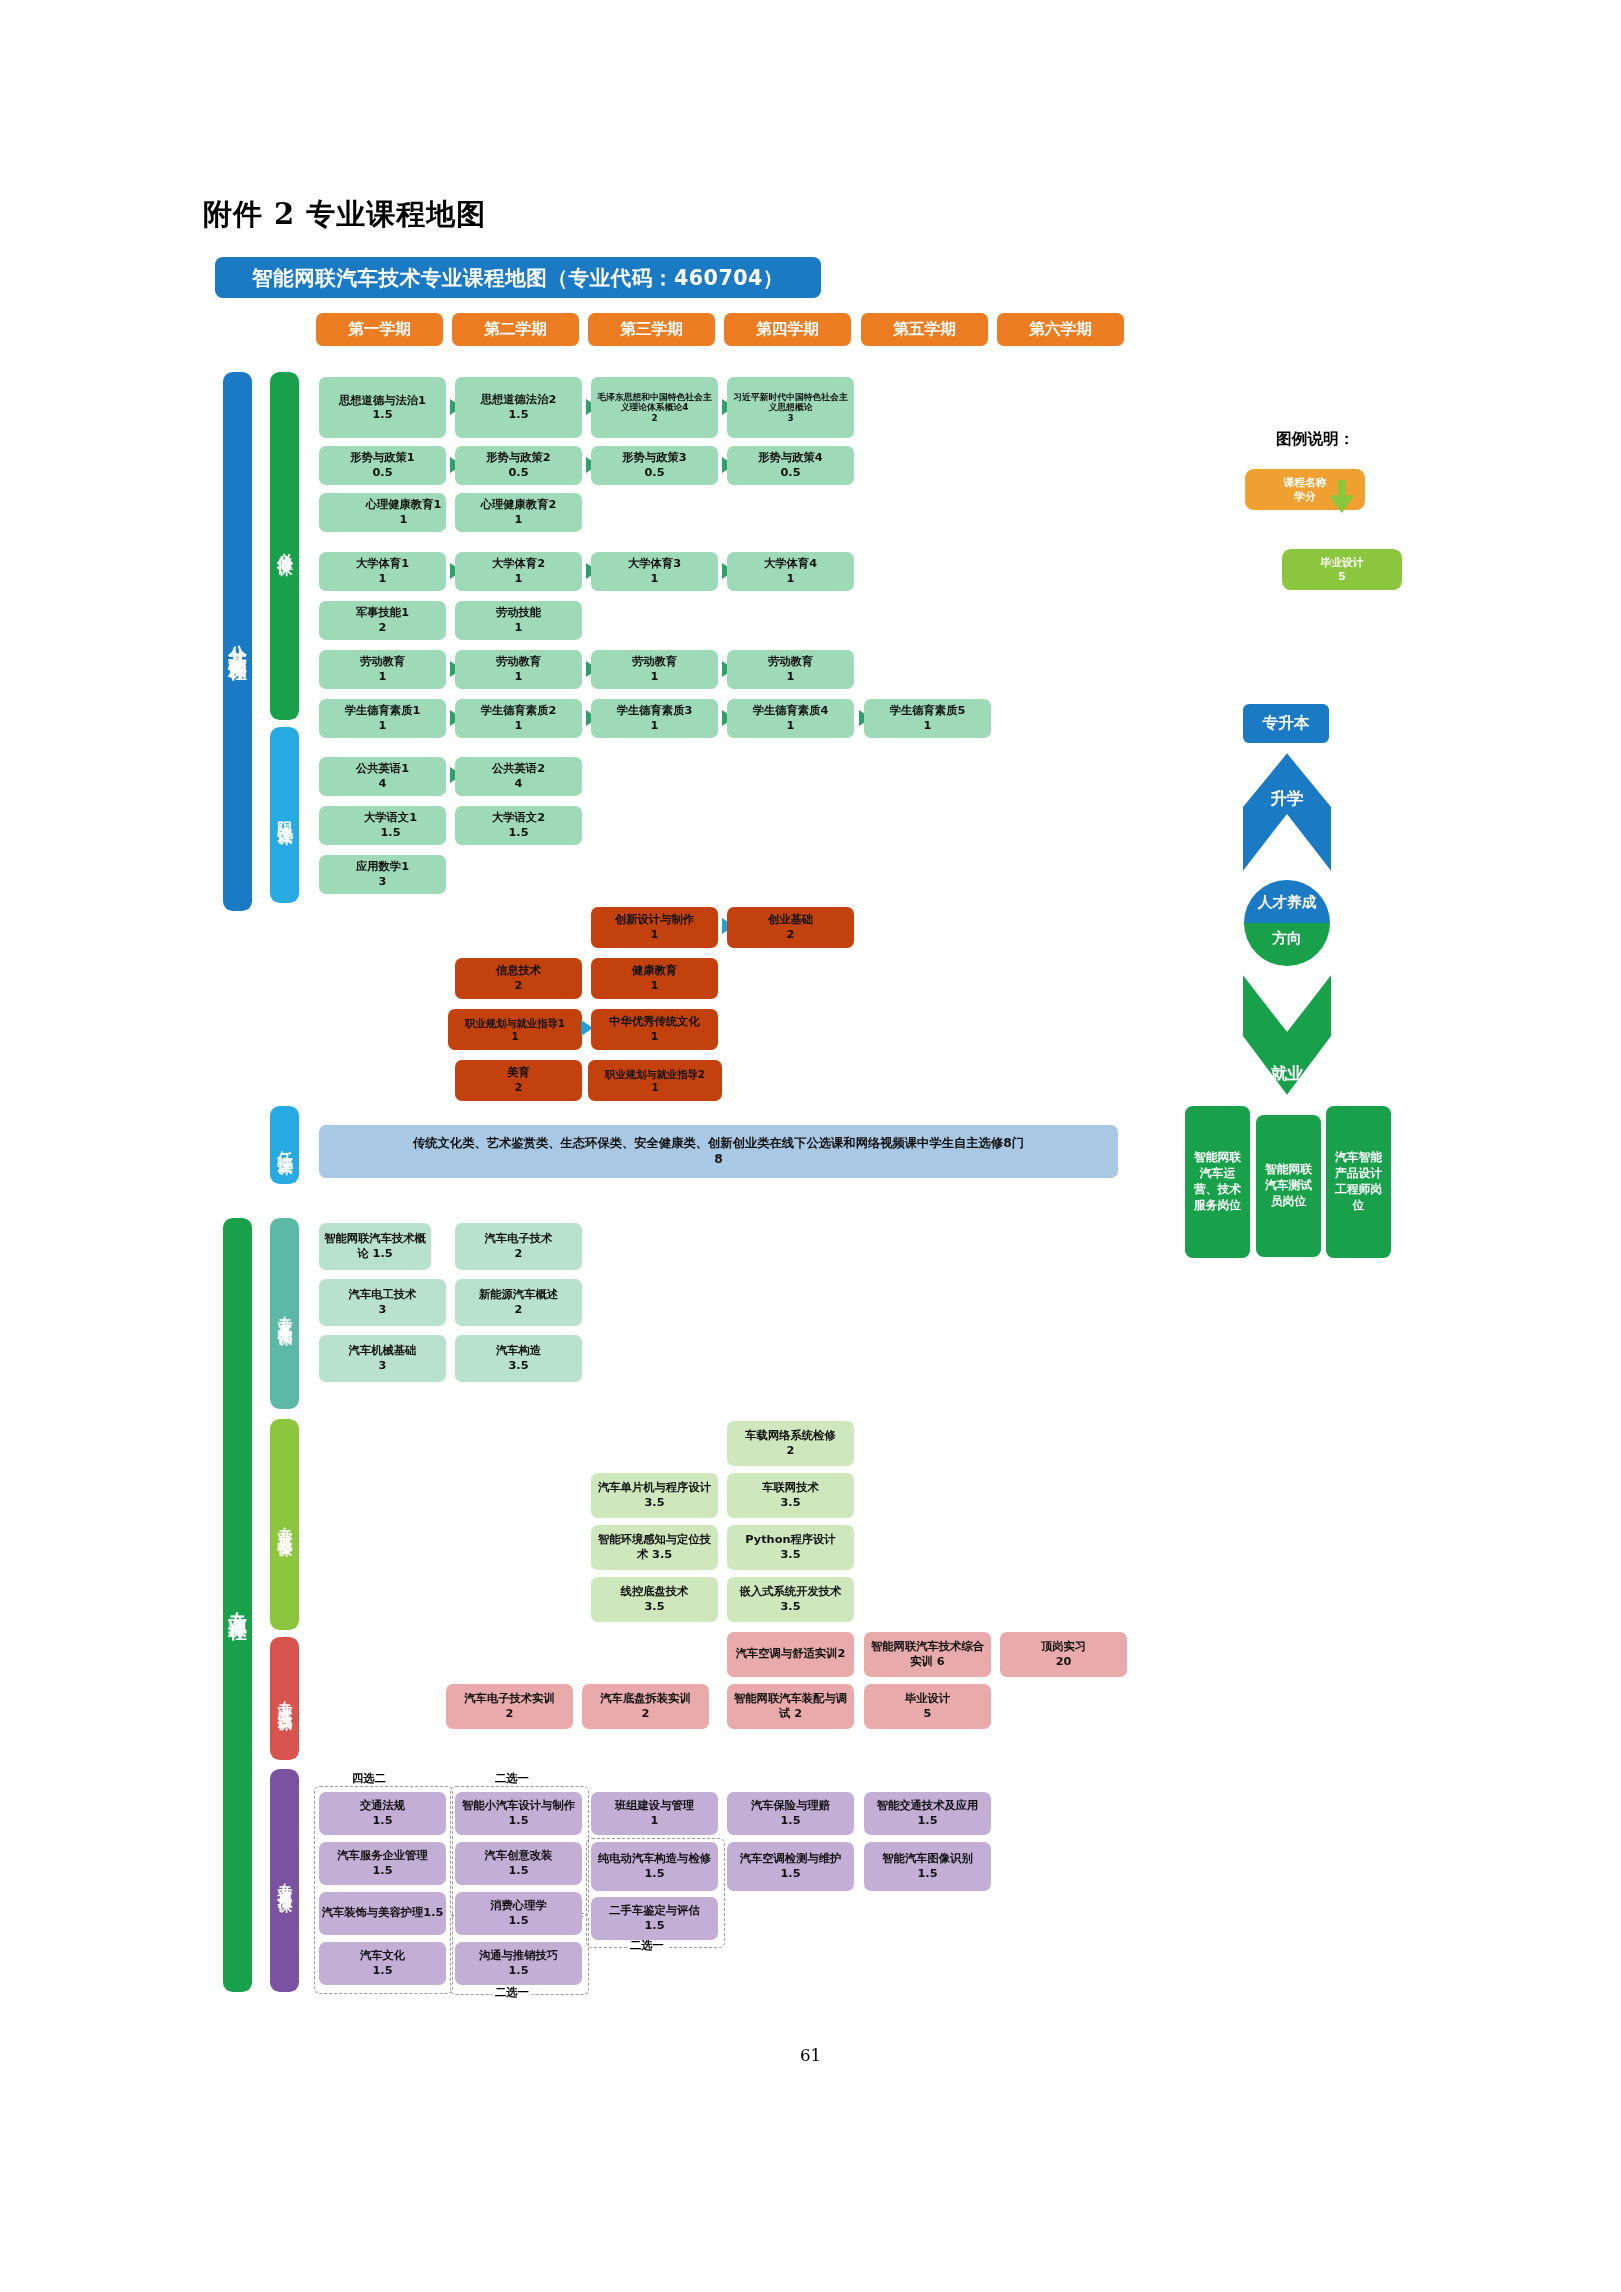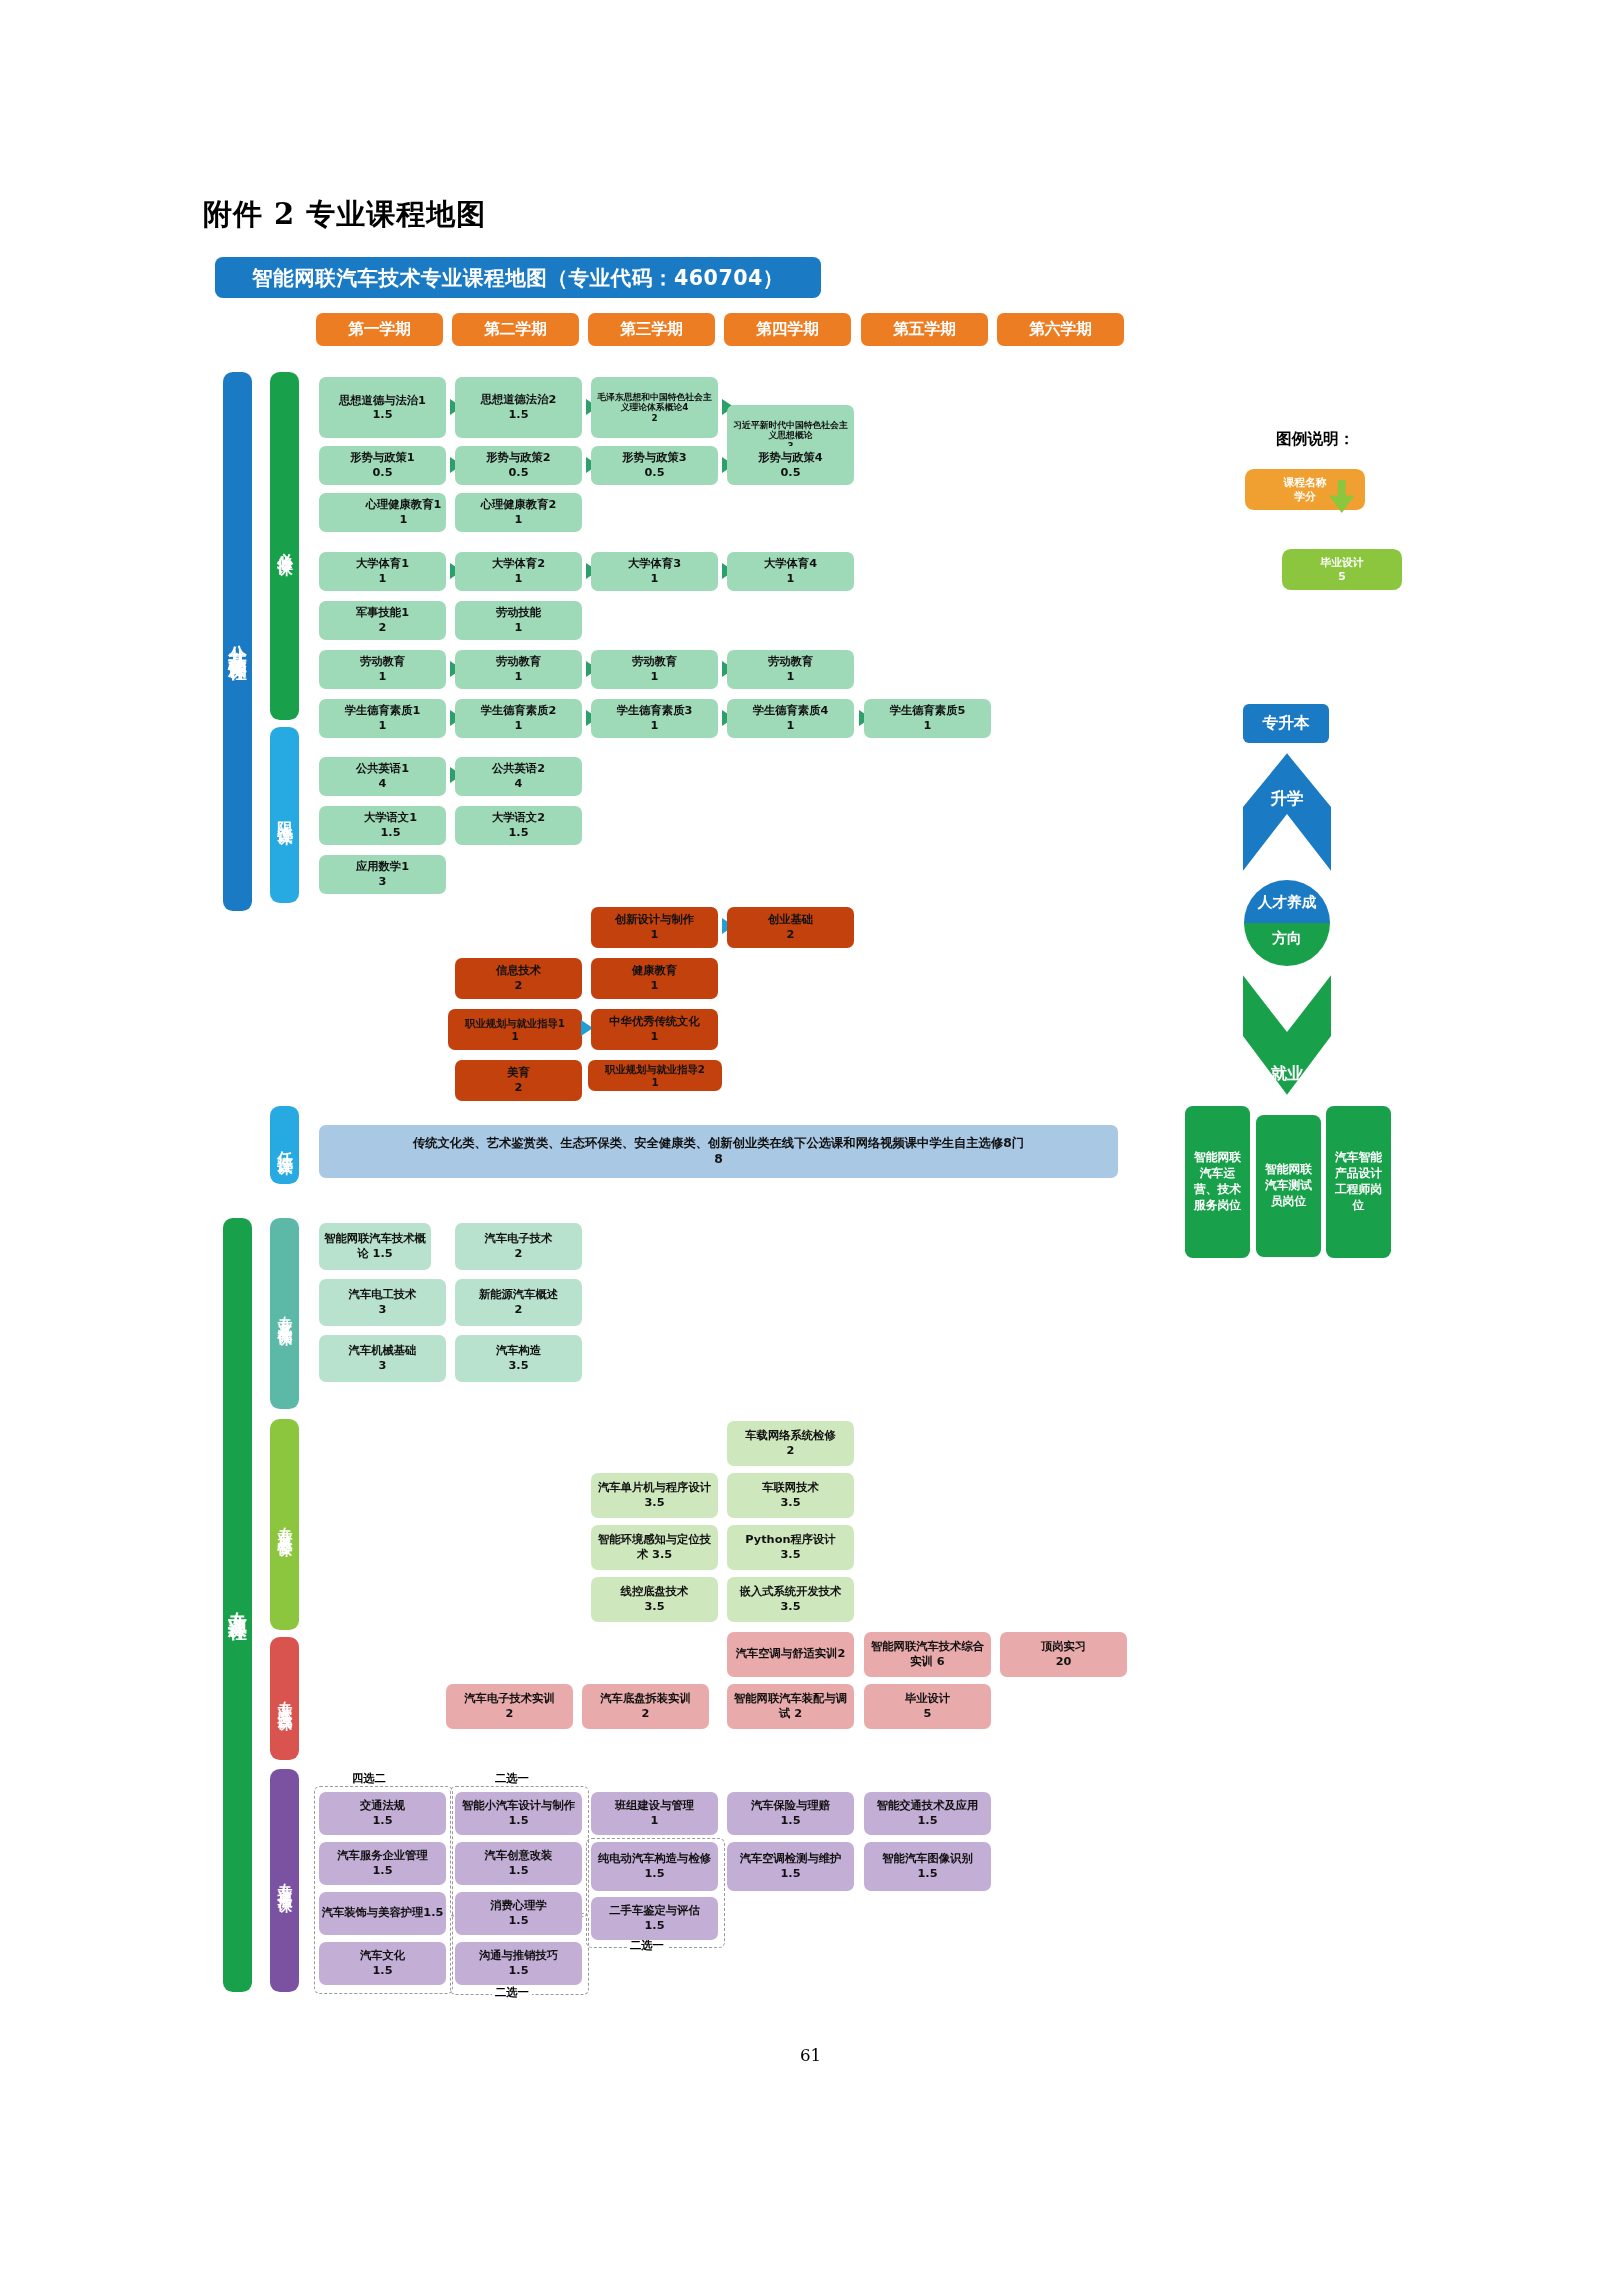--- a/index.html
+++ b/index.html
@@ -119,21 +119,21 @@
   <div class="cbox g" style="left:455px;top:377px;width:127px;height:61px;">
     <span class="nm">思想道德法治2</span>
     <span class="cr">1.5</span>
   </div>
   <div class="arr" style="left:586px;top:399px;"></div>
   <div class="cbox g tiny" style="left:591px;top:377px;width:127px;height:61px;">
     <span class="nm">毛泽东思想和中国特色社会主义理论体系概论4</span>
     <span class="cr">2</span>
   </div>
   <div class="arr" style="left:722px;top:399px;"></div>
-  <div class="cbox g tiny" style="left:727px;top:377px;width:127px;height:61px;margin-top:28px;">
+  <div class="cbox g tiny" style="left:727px;top:377px;width:127px;height:61px;">
     <span class="nm">习近平新时代中国特色社会主义思想概论</span>
     <span class="cr">3</span>
   </div>
 
   <div class="cbox g" style="left:319px;top:446px;width:127px;height:39px;">
     <span class="nm">形势与政策1</span>
     <span class="cr">0.5</span>
   </div>
   <div class="arr" style="left:450px;top:457px;"></div>
   <div class="cbox g" style="left:455px;top:446px;width:127px;height:39px;">
@@ -284,21 +284,21 @@
   <div class="arr bl" style="left:581px;top:1020px;"></div>
   <div class="cbox b" style="left:591px;top:1009px;width:127px;height:41px;">
     <span class="nm">中华优秀传统文化</span>
     <span class="cr">1</span>
   </div>
 
   <div class="cbox b" style="left:455px;top:1060px;width:127px;height:41px;">
     <span class="nm">美育</span>
     <span class="cr">2</span>
   </div>
-  <div class="cbox b tiny" style="left:588px;top:1060px;width:134px;height:31px;">
+  <div class="cbox b tiny" style="left:588px;top:1060px;width:134px;height:41px;">
     <span class="nm" style="font-size:10.3px">职业规划与就业指导2</span>
     <span class="cr" style="font-size:10.3px">1</span>
   </div>
 
   <div class="cbox wide" style="left:319px;top:1125px;width:799px;height:53px;font-size:12.3px;">
     <span class="nm">传统文化类、艺术鉴赏类、生态环保类、安全健康类、创新创业类在线下公选课和网络视频课中学生自主选修8门</span>
     <span class="cr">8</span>
   </div>
 
   <div class="cbox t" style="left:319px;top:1223px;width:112px;height:47px;">

